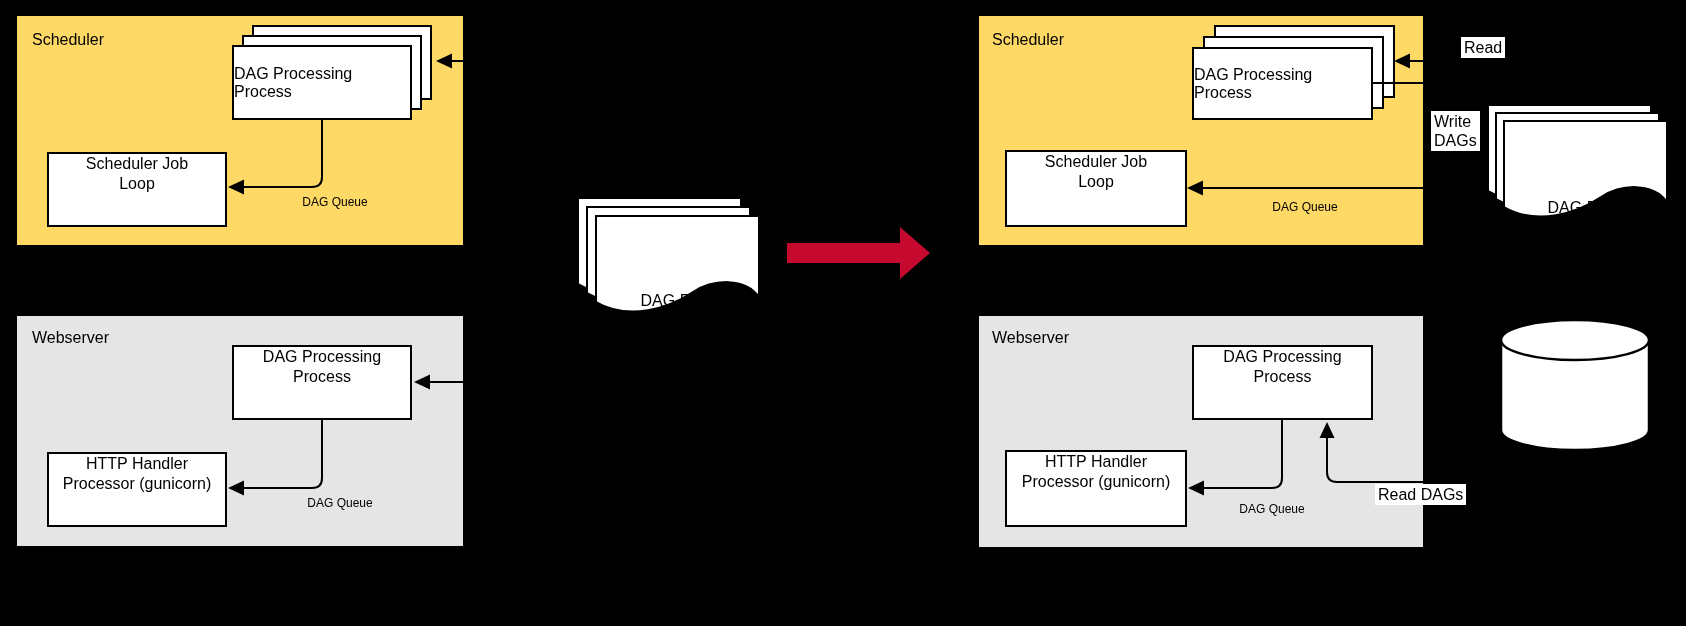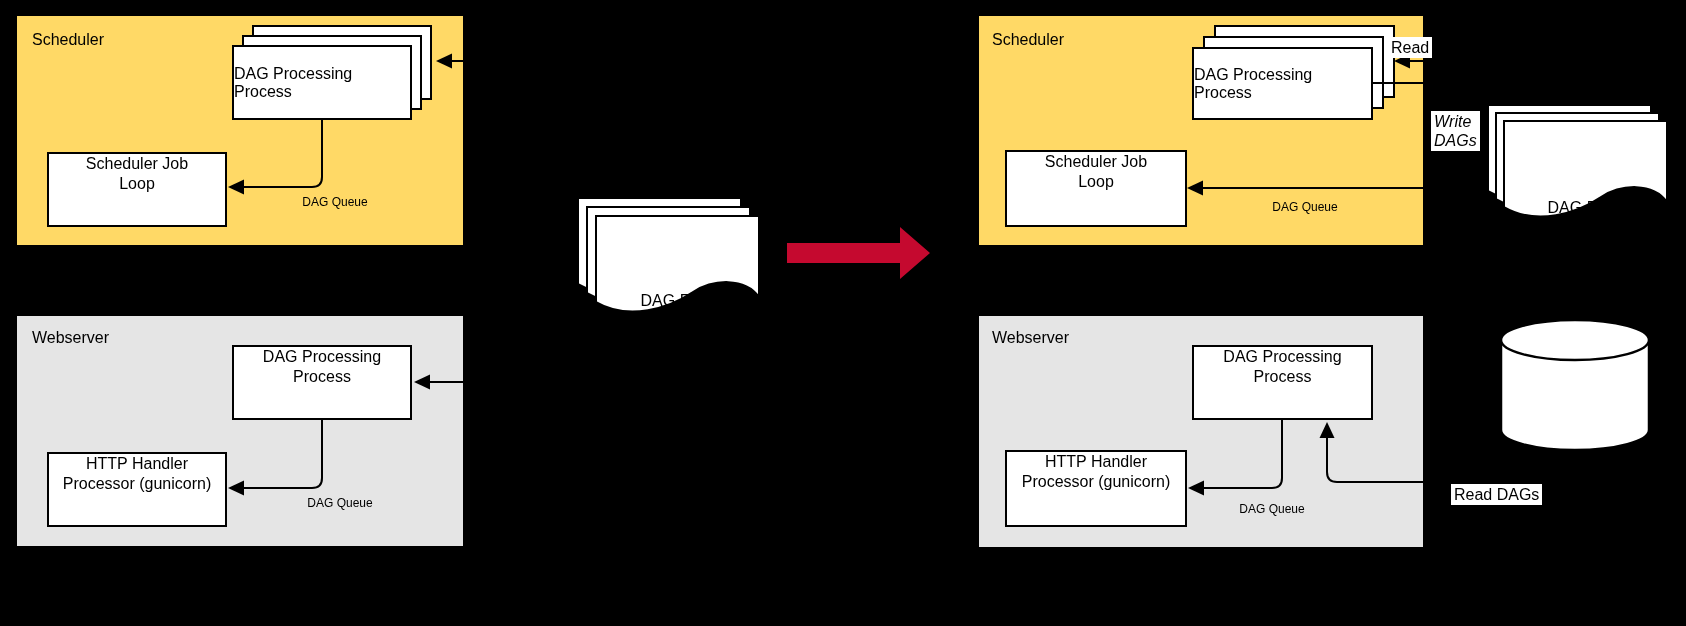--- a/index.html
+++ b/index.html
@@ -103,24 +103,24 @@
     <path class="docpath" transform="translate(8,8)" d="M1,1 H164 V82 C150,62 118,64 98,77 C74,93 34,106 1,87 Z"></path>
     <path class="docpath" transform="translate(16,16)" d="M1,1 H164 V82 C150,62 118,64 98,77 C74,93 34,106 1,87 Z"></path>
   </svg>
   <div class="floatlbl" style="left:1505px;top:150px;width:158px;">DAG Files</div>
 
   <svg class="dbsvg" style="left:1498px;top:318px;" width="154" height="136" viewBox="0 0 154 136">
     <path class="dbshape" d="M3,22 V112 A74,20 0 0 0 151,112 V22"></path>
     <ellipse class="dbshape" cx="77" cy="22" rx="74" ry="20"></ellipse>
   </svg>
 
-  <div class="tag" style="left:1388px;top:37px;">Read</div>
-  <div class="tag" style="left:1431px;top:111px;font-style:italic;">Write
+  <div class="tag" style="left:1461px;top:37px;">Read</div>
+  <div class="tag" style="left:1431px;top:111px;">Write
 DAGs</div>
-  <div class="tag" style="left:1451px;top:484px;">Read DAGs</div>
+  <div class="tag" style="left:1375px;top:484px;">Read DAGs</div>
 
   <svg id="overlay" width="1686" height="626" viewBox="0 0 1686 626">
 
     <path class="con" d="M620,61 H452"></path>
     <polygon class="head" points="436,61 452,53.5 452,68.5"></polygon>
 
     <path class="con" d="M322,120 V177 Q322,187 312,187 H244"></path>
     <polygon class="head" points="228,187 244,179.5 244,194.5"></polygon>
 
     <path class="con" d="M620,382 H430"></path>

